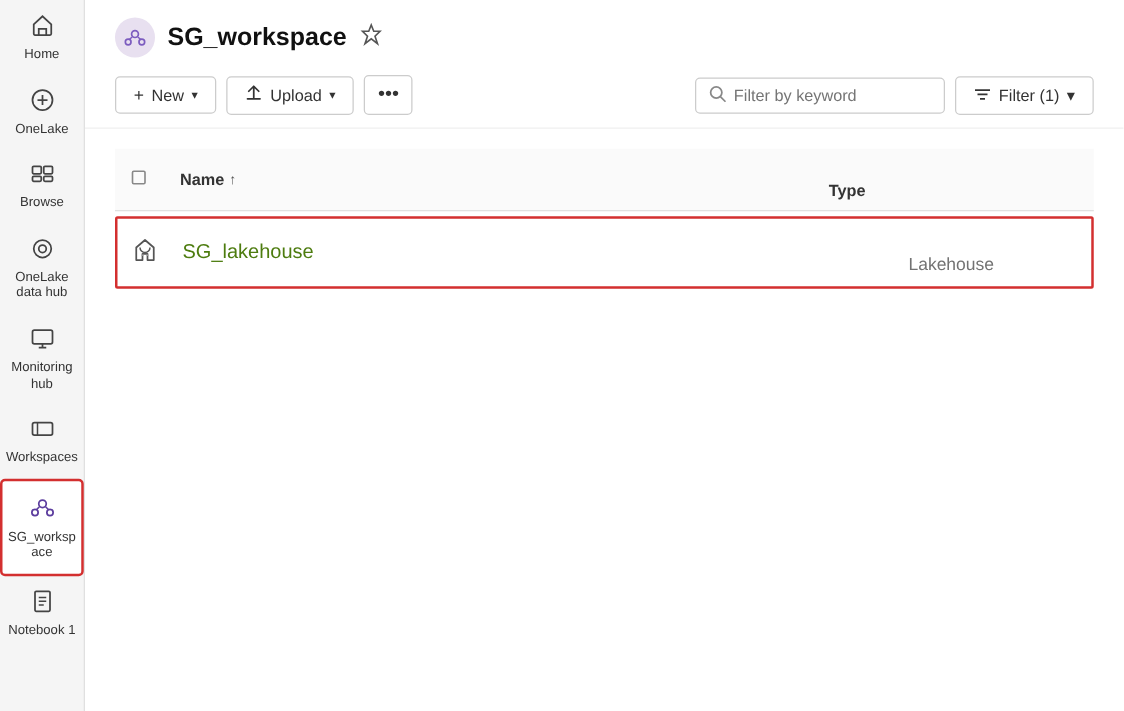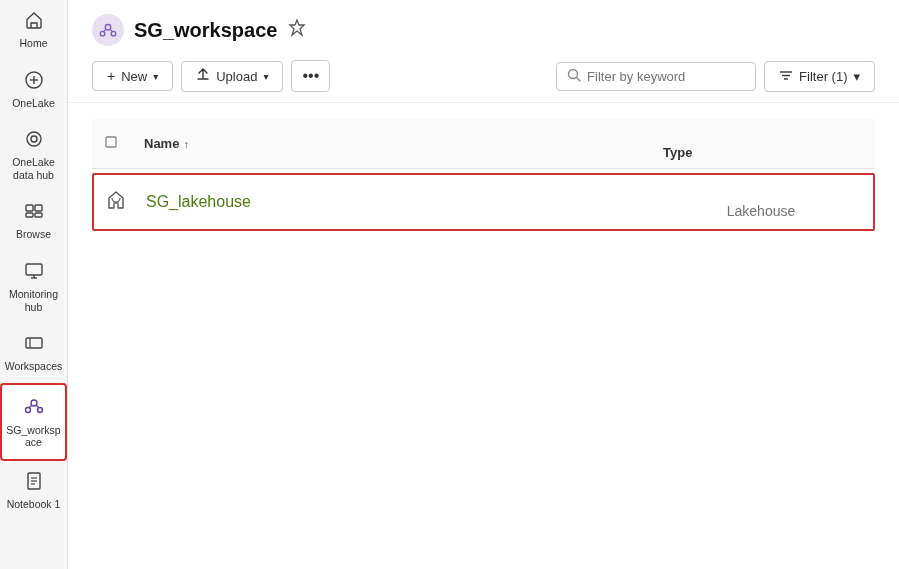--- a/index.html
+++ b/index.html
@@ -221,37 +221,37 @@
         <line x1="10" y1="6" x2="10" y2="14" stroke="#444" stroke-width="1.4"></line>
         <line x1="6" y1="10" x2="14" y2="10" stroke="#444" stroke-width="1.4"></line>
       </svg>
     </span>
     <span class="sidebar-label">OneLake</span>
   </div>
 
   <div class="sidebar-item">
     <span class="sidebar-icon">
       <svg width="20" height="20" viewBox="0 0 20 20">
-        <circle cx="10" cy="10" r="7" stroke="#444" stroke-width="1.4" fill="none"></circle>
-        <circle cx="10" cy="10" r="3" stroke="#444" stroke-width="1.4" fill="none"></circle>
-      </svg>
-    </span>
-    <span class="sidebar-label">OneLake data hub</span>
-  </div>
-
-  <div class="sidebar-item">
-    <span class="sidebar-icon">
-      <svg width="20" height="20" viewBox="0 0 20 20">
         <rect x="2" y="4" width="7" height="6" rx="1" stroke="#444" stroke-width="1.4" fill="none"></rect>
         <rect x="11" y="4" width="7" height="6" rx="1" stroke="#444" stroke-width="1.4" fill="none"></rect>
         <rect x="2" y="12" width="7" height="4" rx="1" stroke="#444" stroke-width="1.4" fill="none"></rect>
         <rect x="11" y="12" width="7" height="4" rx="1" stroke="#444" stroke-width="1.4" fill="none"></rect>
       </svg>
     </span>
     <span class="sidebar-label">Browse</span>
+  </div>
+
+  <div class="sidebar-item">
+    <span class="sidebar-icon">
+      <svg width="20" height="20" viewBox="0 0 20 20">
+        <circle cx="10" cy="10" r="7" stroke="#444" stroke-width="1.4" fill="none"></circle>
+        <circle cx="10" cy="10" r="3" stroke="#444" stroke-width="1.4" fill="none"></circle>
+      </svg>
+    </span>
+    <span class="sidebar-label">OneLake data hub</span>
   </div>
 
   <div class="sidebar-item">
     <span class="sidebar-icon">
       <svg width="20" height="20" viewBox="0 0 20 20">
         <rect x="2" y="3" width="16" height="11" rx="1.5" stroke="#444" stroke-width="1.4" fill="none"></rect>
         <line x1="7" y1="17" x2="13" y2="17" stroke="#444" stroke-width="1.4"></line>
         <line x1="10" y1="14" x2="10" y2="17" stroke="#444" stroke-width="1.4"></line>
       </svg>
     </span>

